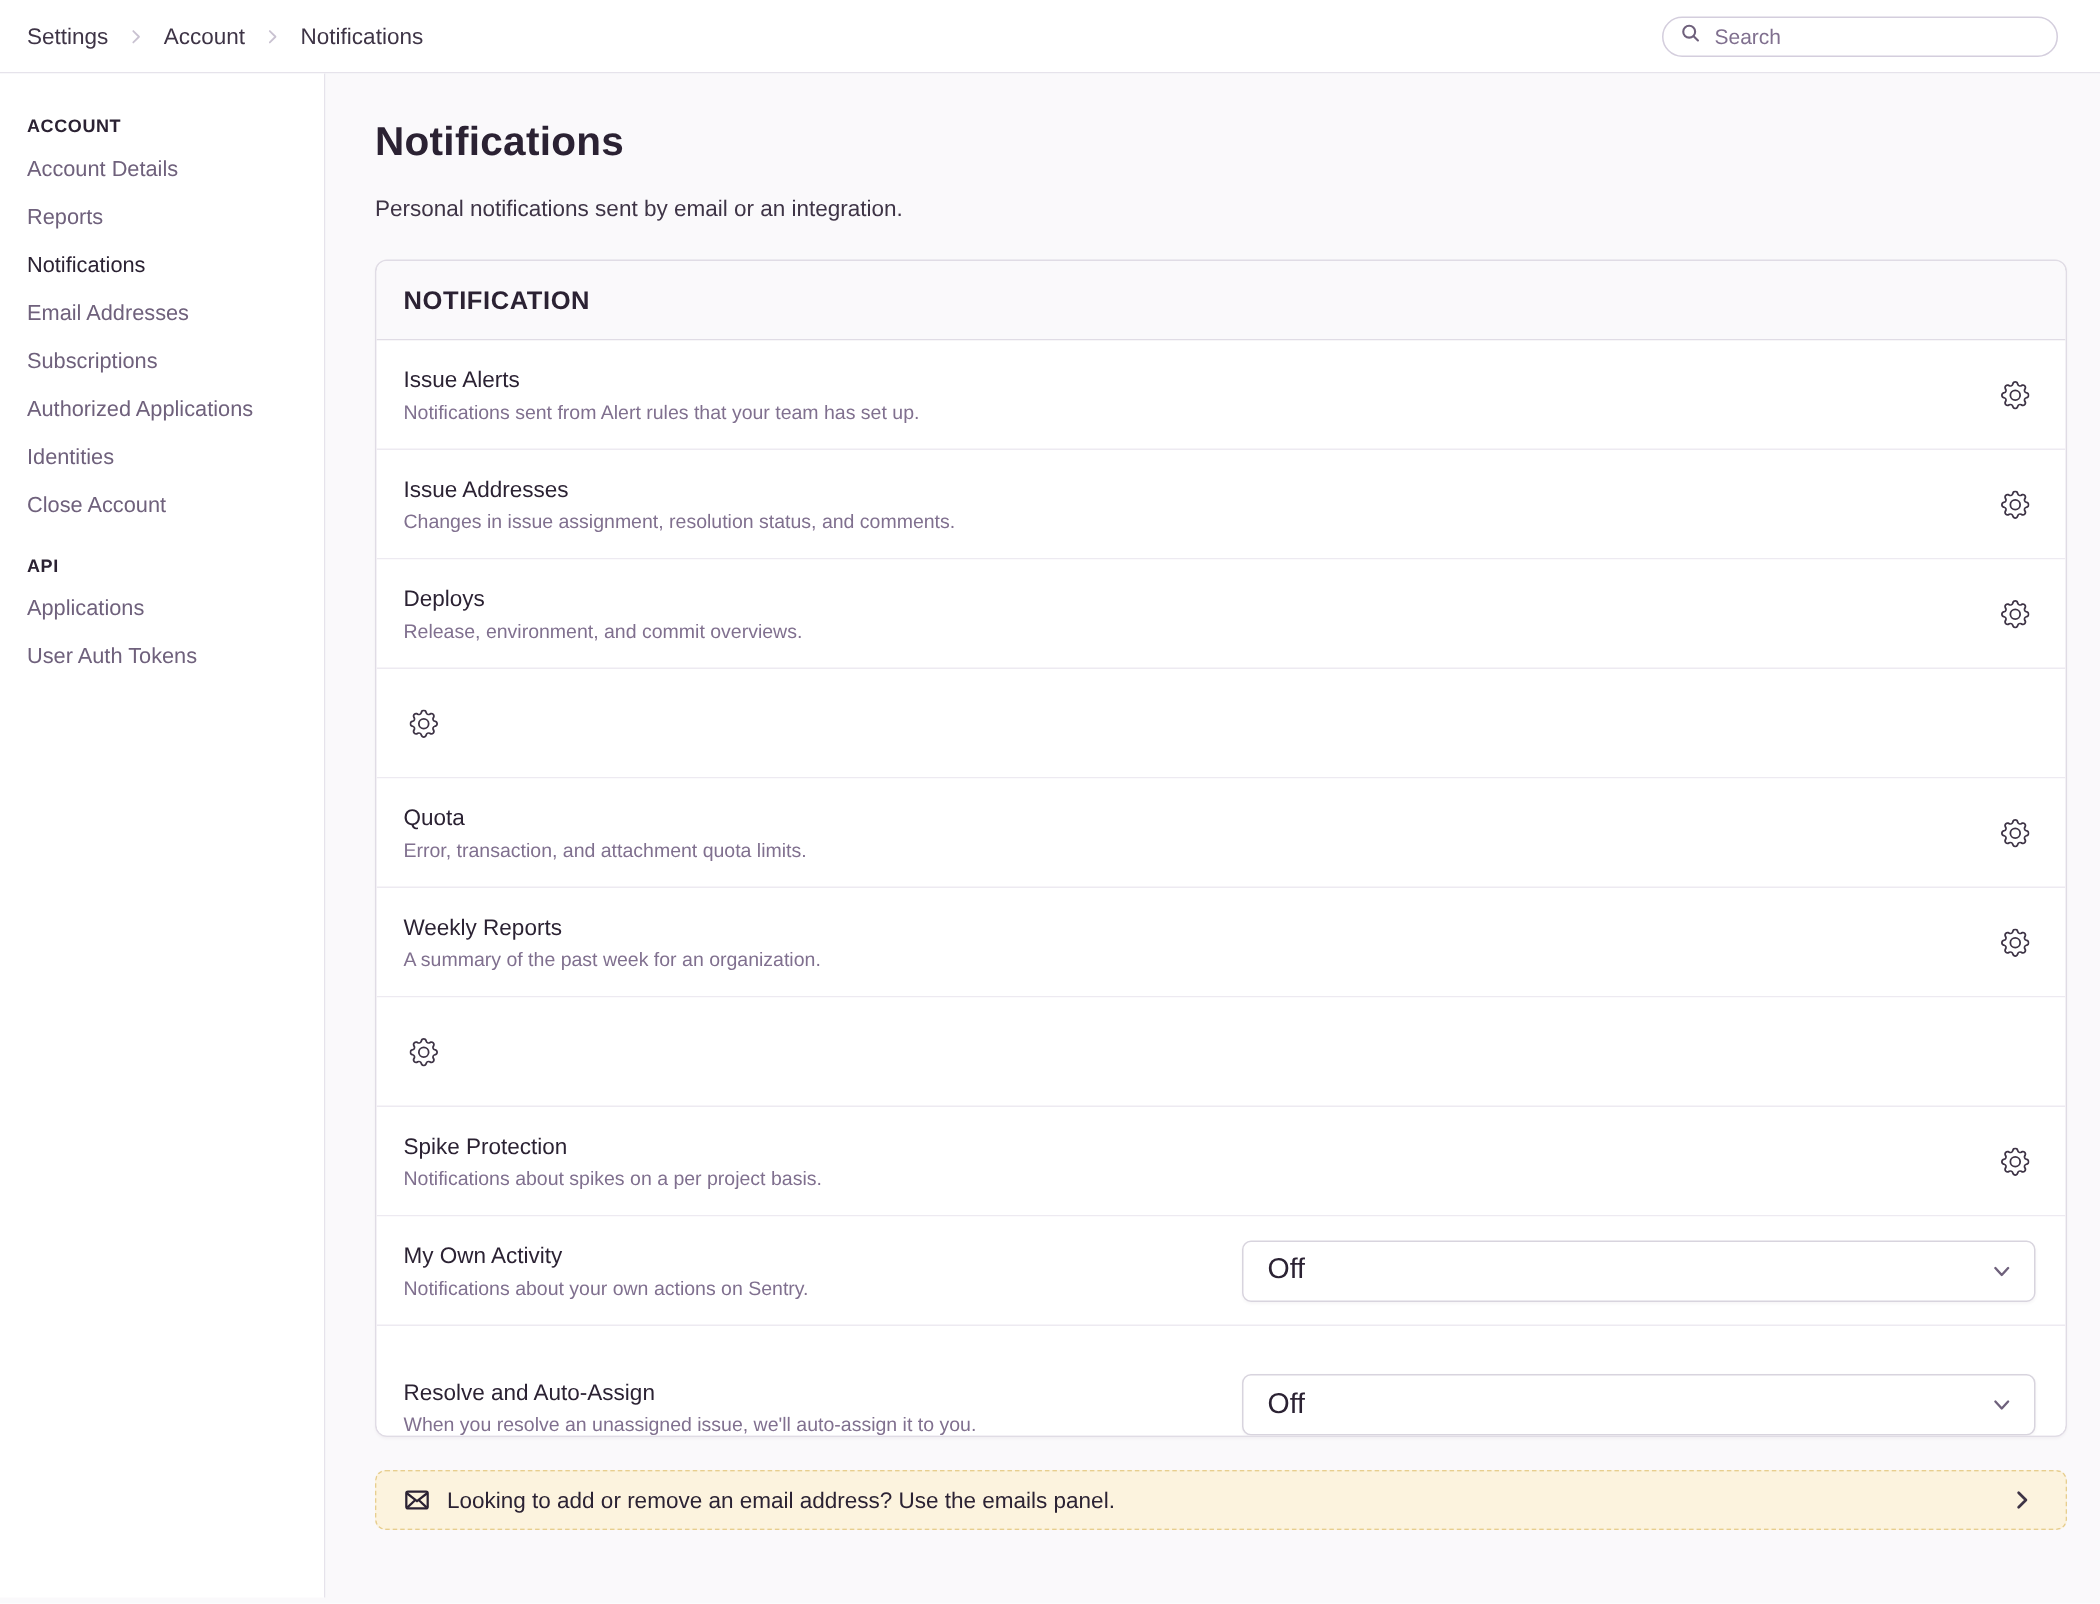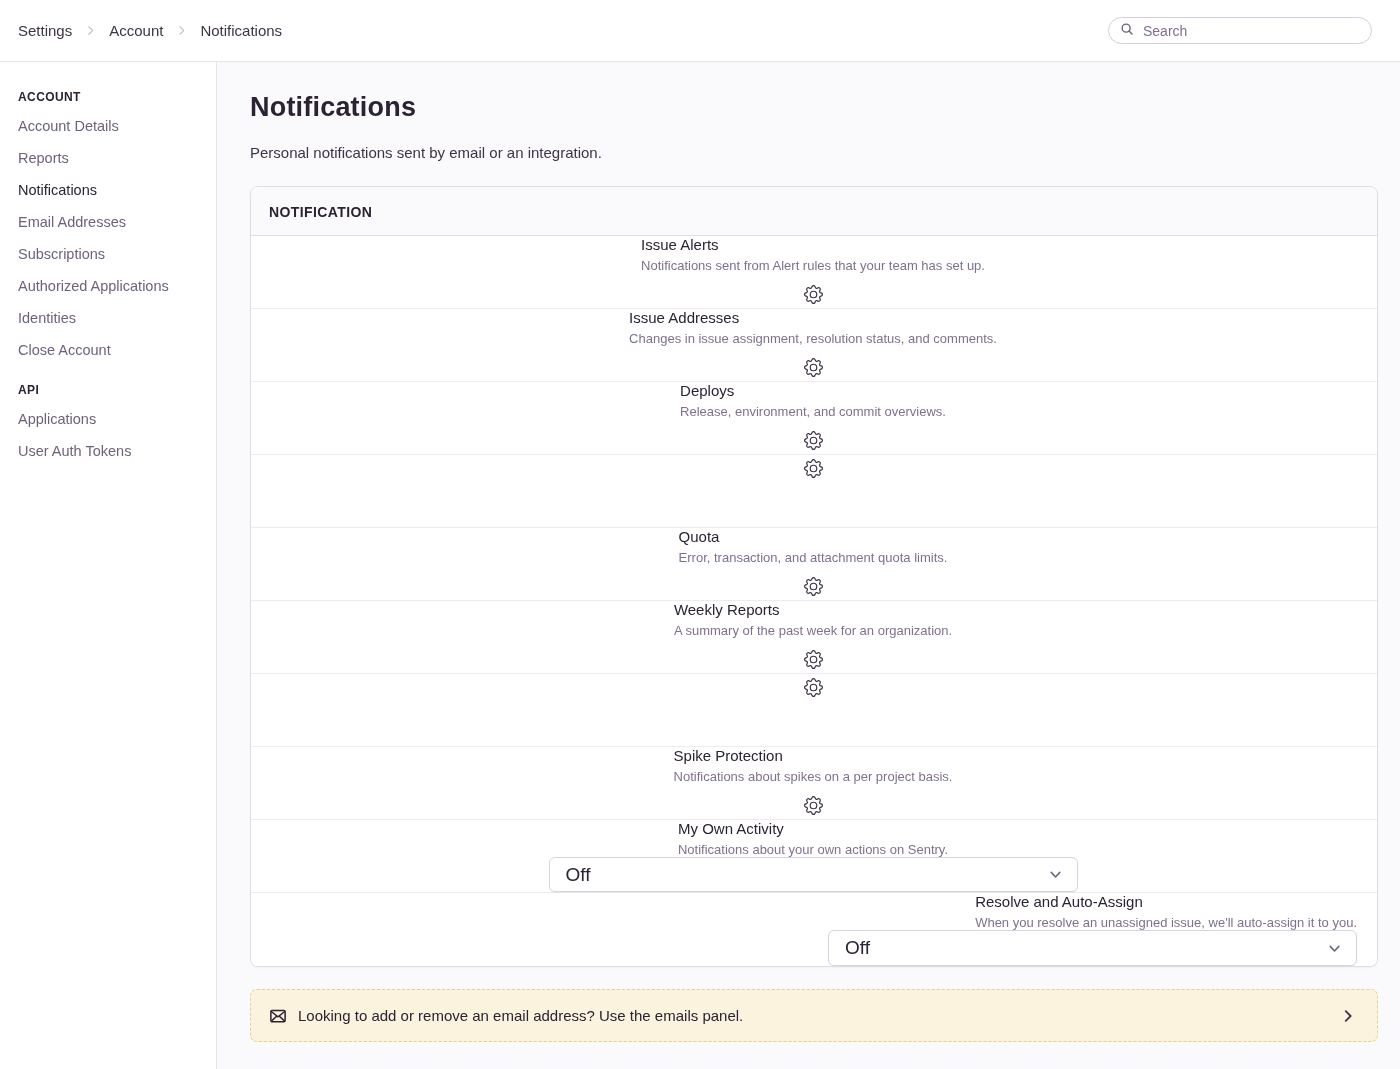--- a/index.html
+++ b/index.html
@@ -5,21 +5,21 @@
   * { box-sizing: border-box; }
   html,body { margin:0; padding:0; }
   body {
     width:1400px; height:1069px;
     font-family:"Liberation Sans", sans-serif;
     background:#FAF9FB; color:#2B2233;
     overflow:hidden;
   }
   
   .topbar {
-    height:62px; background:#FFFFFF;
+    height:49px; background:#FFFFFF;
     border-bottom:1px solid #E6E3EB;
     display:flex; align-items:center; justify-content:space-between;
     padding:0 28px 0 18px;
   }
   .breadcrumb { display:flex; align-items:center; font-size:15px; color:#3E3446; }
   .bc-item { cursor:pointer; color:#3E3446; text-decoration:none; }
   .bc-sep { display:inline-flex; align-items:center; margin:0 12px; color:#C9C2D1; }
   .search {
     width:264px; height:27px;
     border:1px solid #D4CEDD; border-radius:14px;
@@ -52,46 +52,46 @@
   .main { flex:1; padding:30px 22px 0 33px; background:#FAF9FB; }
   .page-title { font-size:27px; font-weight:700; margin:0 0 21px 0; color:#2B2233; letter-spacing:.2px; }
   .page-desc { font-size:15px; color:#3E3446; margin:0 0 25px 0; }
   .panel {
     background:#FFFFFF; border:1px solid #E0DCE5; border-radius:8px;
     overflow:hidden; box-shadow:0 1px 2px rgba(43,34,51,.04);
   }
   .panel-header {
     background:#FAF9FB; border-bottom:1px solid #E0DCE5;
     padding:17px 18px 15px 18px;
-    font-size:14px; font-weight:700; letter-spacing:.4px; color:#2B2233;
+    font-size:17px; font-weight:700; letter-spacing:.4px; color:#2B2233;
     text-transform:uppercase;
   }
   .row {
     height:73px; display:flex; align-items:center; justify-content:space-between;
-    padding:0 20px 0 18px; border-bottom:1px solid #EDEAF1; background:#fff;flex-direction:column;
+    padding:0 20px 0 18px; border-bottom:1px solid #EDEAF1; background:#fff;
   }
   .row:last-child { border-bottom:none;align-items:flex-end; }
   .row-title { font-size:15px; color:#2B2233; margin-bottom:5px; }
   .row-desc { font-size:13px; color:#80708F; }
   .gear-btn {
     background:none; border:none; padding:4px; cursor:pointer;
     color:#3E3446; display:inline-flex; align-items:center;
   }
   .select-box {
     width:529px; height:41px; background:#fff;
     border:1px solid #D8D4DE; border-radius:6px;
     display:flex; align-items:center; justify-content:space-between;
     padding:0 13px 0 16px; cursor:pointer;
     box-shadow:0 1px 2px rgba(43,34,51,.04);
   }
   .select-value { font-size:19px; color:#2B2233; }
   .chev { display:inline-flex; color:#6F617C; }
   
   .banner {
-    margin-top:22px; height:53px;
+    margin-top:22px; height:40px;
     background:#FCF3DE; border:1px dashed #E7CE8F; border-radius:7px;
     display:flex; align-items:center; gap:11px; padding:0 20px 0 18px;
     font-size:15px; color:#2B2233; cursor:pointer;
   }
   .banner .mail { display:inline-flex; color:#2B2233; }
   .banner-chev { margin-left:auto; display:inline-flex; color:#3E3446; }
 </style>
 </head>
 <body>
 

